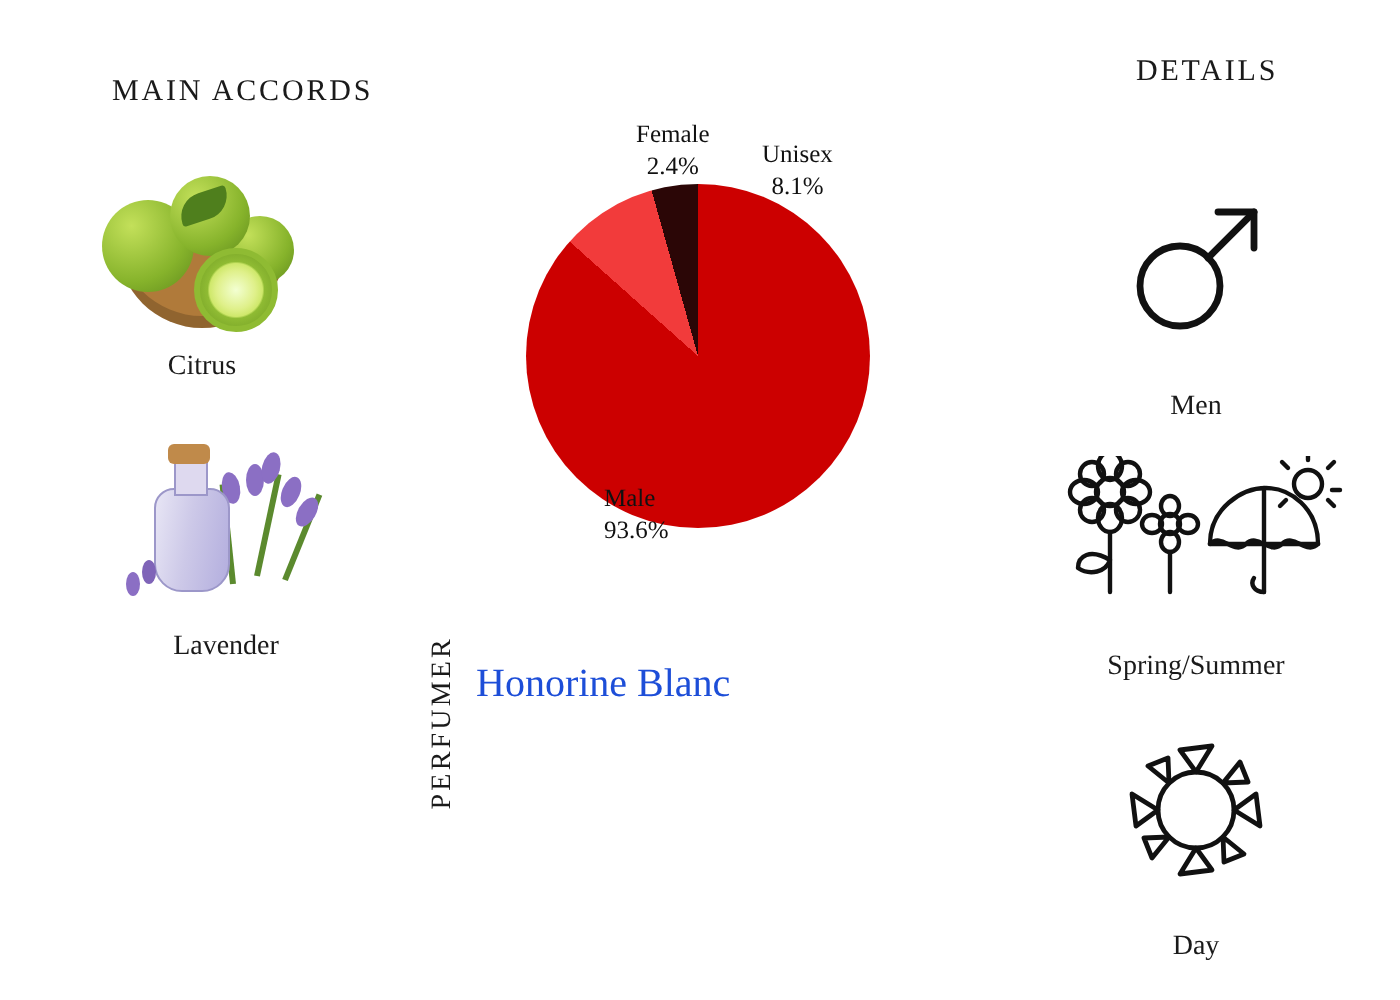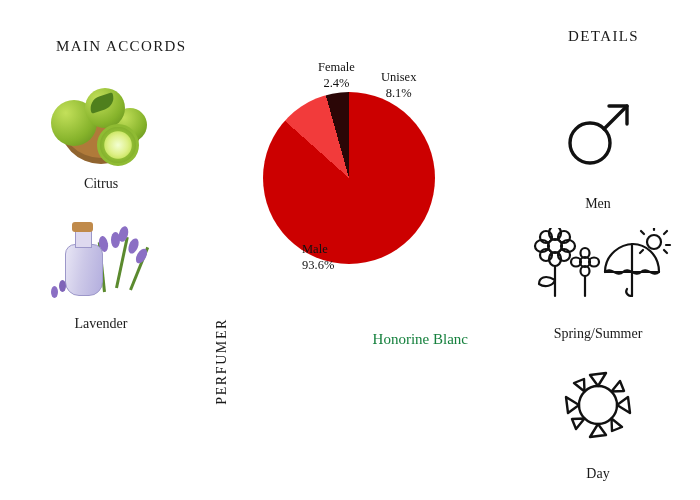--- a/index.html
+++ b/index.html
@@ -44,21 +44,21 @@
     height: 88px;
     margin: 0 auto;
     position: relative;
   }
   .accord-label {
     font-size: 14px;
     color: #1a1a1a;
     margin-top: 6px;
   }
   #accord-0 { left: 16px; top: 82px; }
-  #accord-1 { left: 16px; top: 222px; }
+  #accord-1 { left: 28px; top: 222px; }
   #accord-2 { left: 28px; top: 362px; }
 
   
   .citrus-basket {
     position: absolute;
     left: 18px; top: 40px;
     width: 84px; height: 42px;
     background: #b07a3a;
     border-radius: 0 0 42px 42px;
     box-shadow: inset 0 -6px 0 rgba(0,0,0,0.18);
@@ -177,23 +177,23 @@
     left: 214px; top: 318px;
     font-size: 14px;
     letter-spacing: 1.6px;
     writing-mode: vertical-rl;
     transform: rotate(180deg);
     color: #1a1a1a;
   }
   .perfumer-name {
     position: absolute;
     width: 230px;
-    text-align: right;
-    font-size: 15px;
-    color: #15803d;
+    text-align: left;
+    font-size: 20px;
+    color: #1d4ed8;
   }
   #perfumer-0 { left: 238px; top: 331px; }
   #perfumer-1 { left: 238px; top: 371px; }
 
   
   .detail-item {
     position: absolute;
     width: 180px;
     text-align: center;
   }

